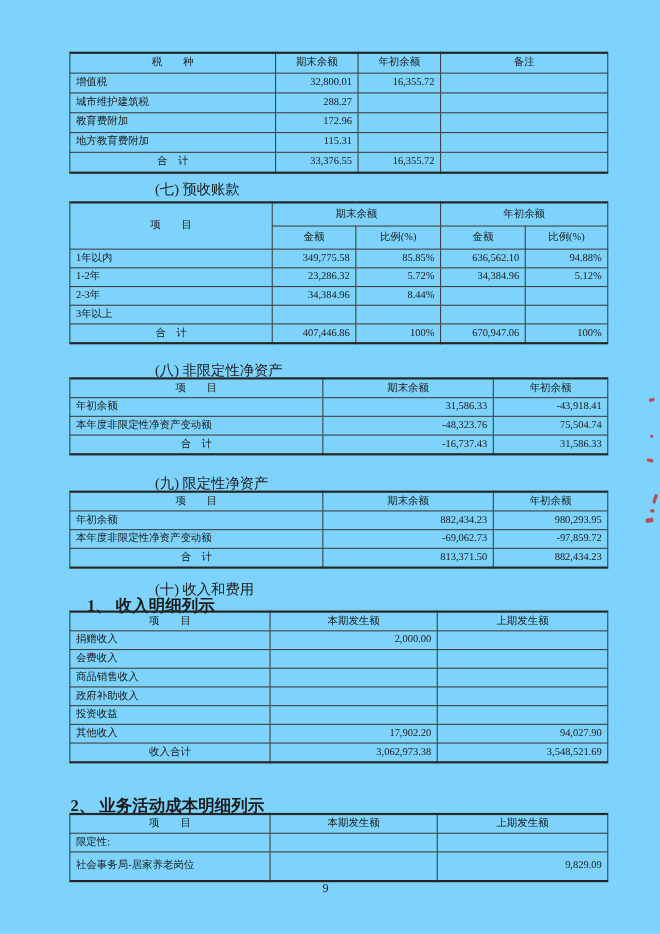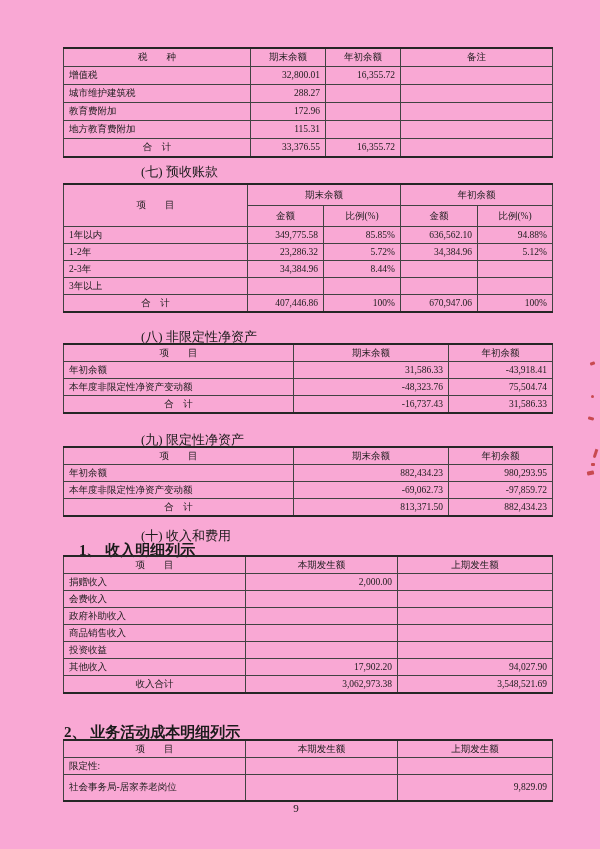--- a/index.html
+++ b/index.html
@@ -1,17 +1,17 @@
 <!DOCTYPE html>
 <html><head>
 <meta charset="utf-8">
 <style>
   html,body{margin:0;padding:0;background:#e8e8e8;}
   .page{
-    position:relative;width:600px;height:849px;background:#f9a8d4;
+    position:relative;width:600px;height:849px;background:#7dd3fc;
     font-family:"Liberation Serif","DejaVu Serif",serif;color:#1b1b1b;
     overflow:hidden;margin:0 auto;
   }
   .tbl-wrap{position:absolute;left:63px;width:490px;}
   table{border-collapse:collapse;table-layout:fixed;width:100%;
         border-top:2px solid #262626;border-bottom:2px solid #262626;}
   td{border:1px solid #424242;font-size:9.5px;line-height:1.15;
      overflow:hidden;white-space:nowrap;padding:0 5px;height:16px;
      vertical-align:middle;}
   .t1 td{height:17px;}
@@ -233,26 +233,26 @@
         <td class="item">捐赠收入</td>
         <td class="num">2,000.00</td>
         <td class="num"></td>
       </tr>
       <tr>
         <td class="item">会费收入</td>
         <td class="num"></td>
         <td class="num"></td>
       </tr>
       <tr>
+        <td class="item">商品销售收入</td>
+        <td class="num"></td>
+        <td class="num"></td>
+      </tr>
+      <tr>
         <td class="item">政府补助收入</td>
-        <td class="num"></td>
-        <td class="num"></td>
-      </tr>
-      <tr>
-        <td class="item">商品销售收入</td>
         <td class="num"></td>
         <td class="num"></td>
       </tr>
       <tr>
         <td class="item">投资收益</td>
         <td class="num"></td>
         <td class="num"></td>
       </tr>
       <tr>
         <td class="item">其他收入</td>

